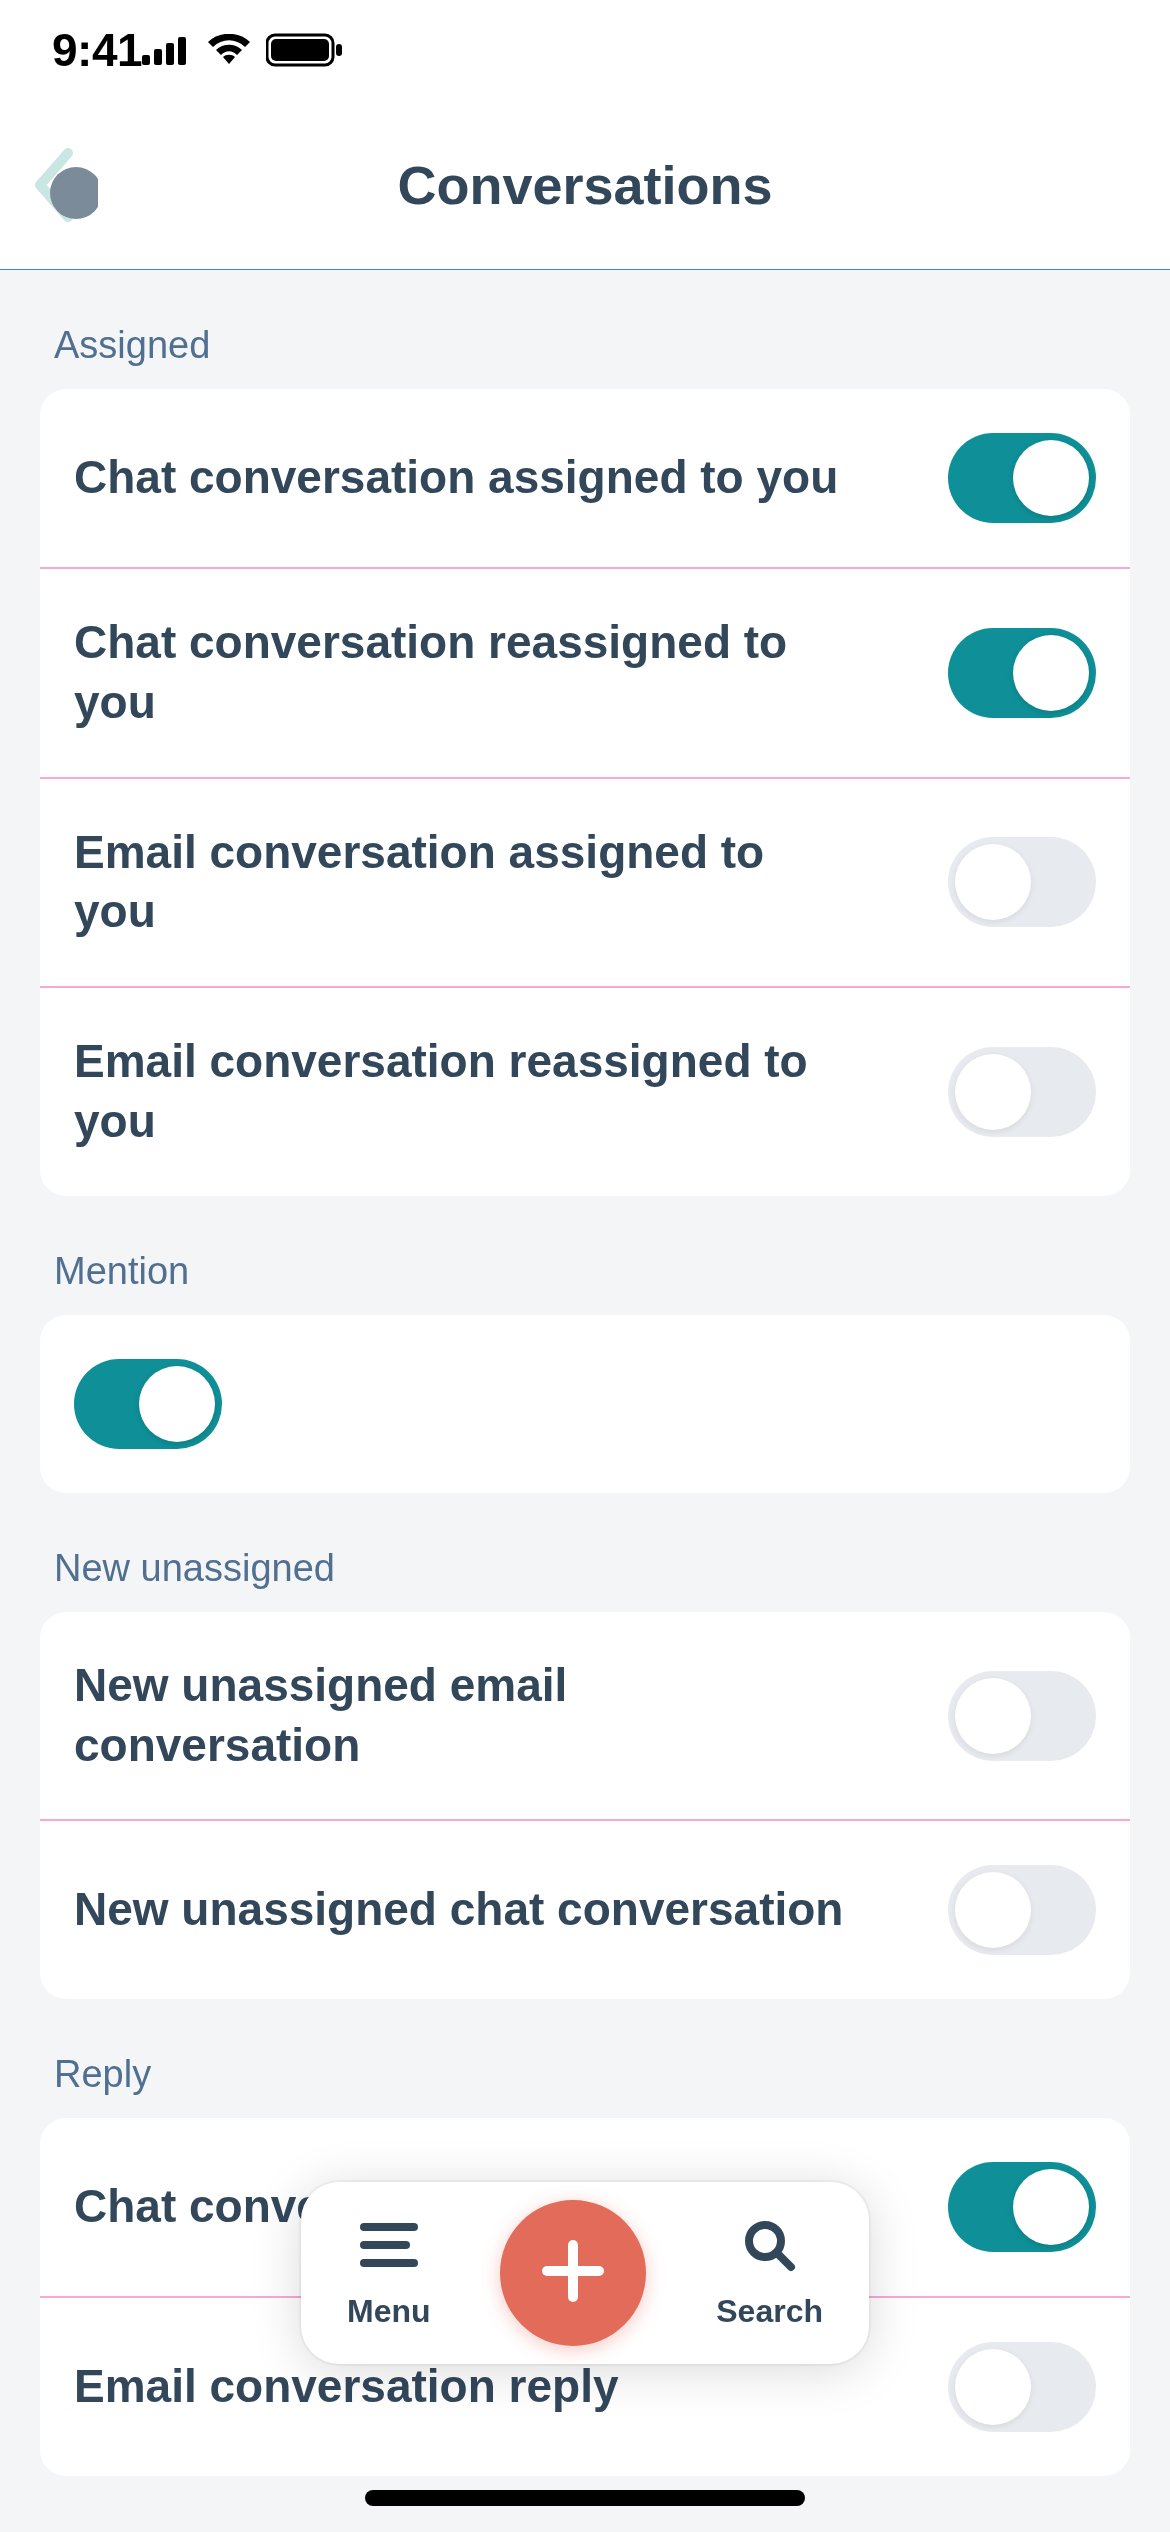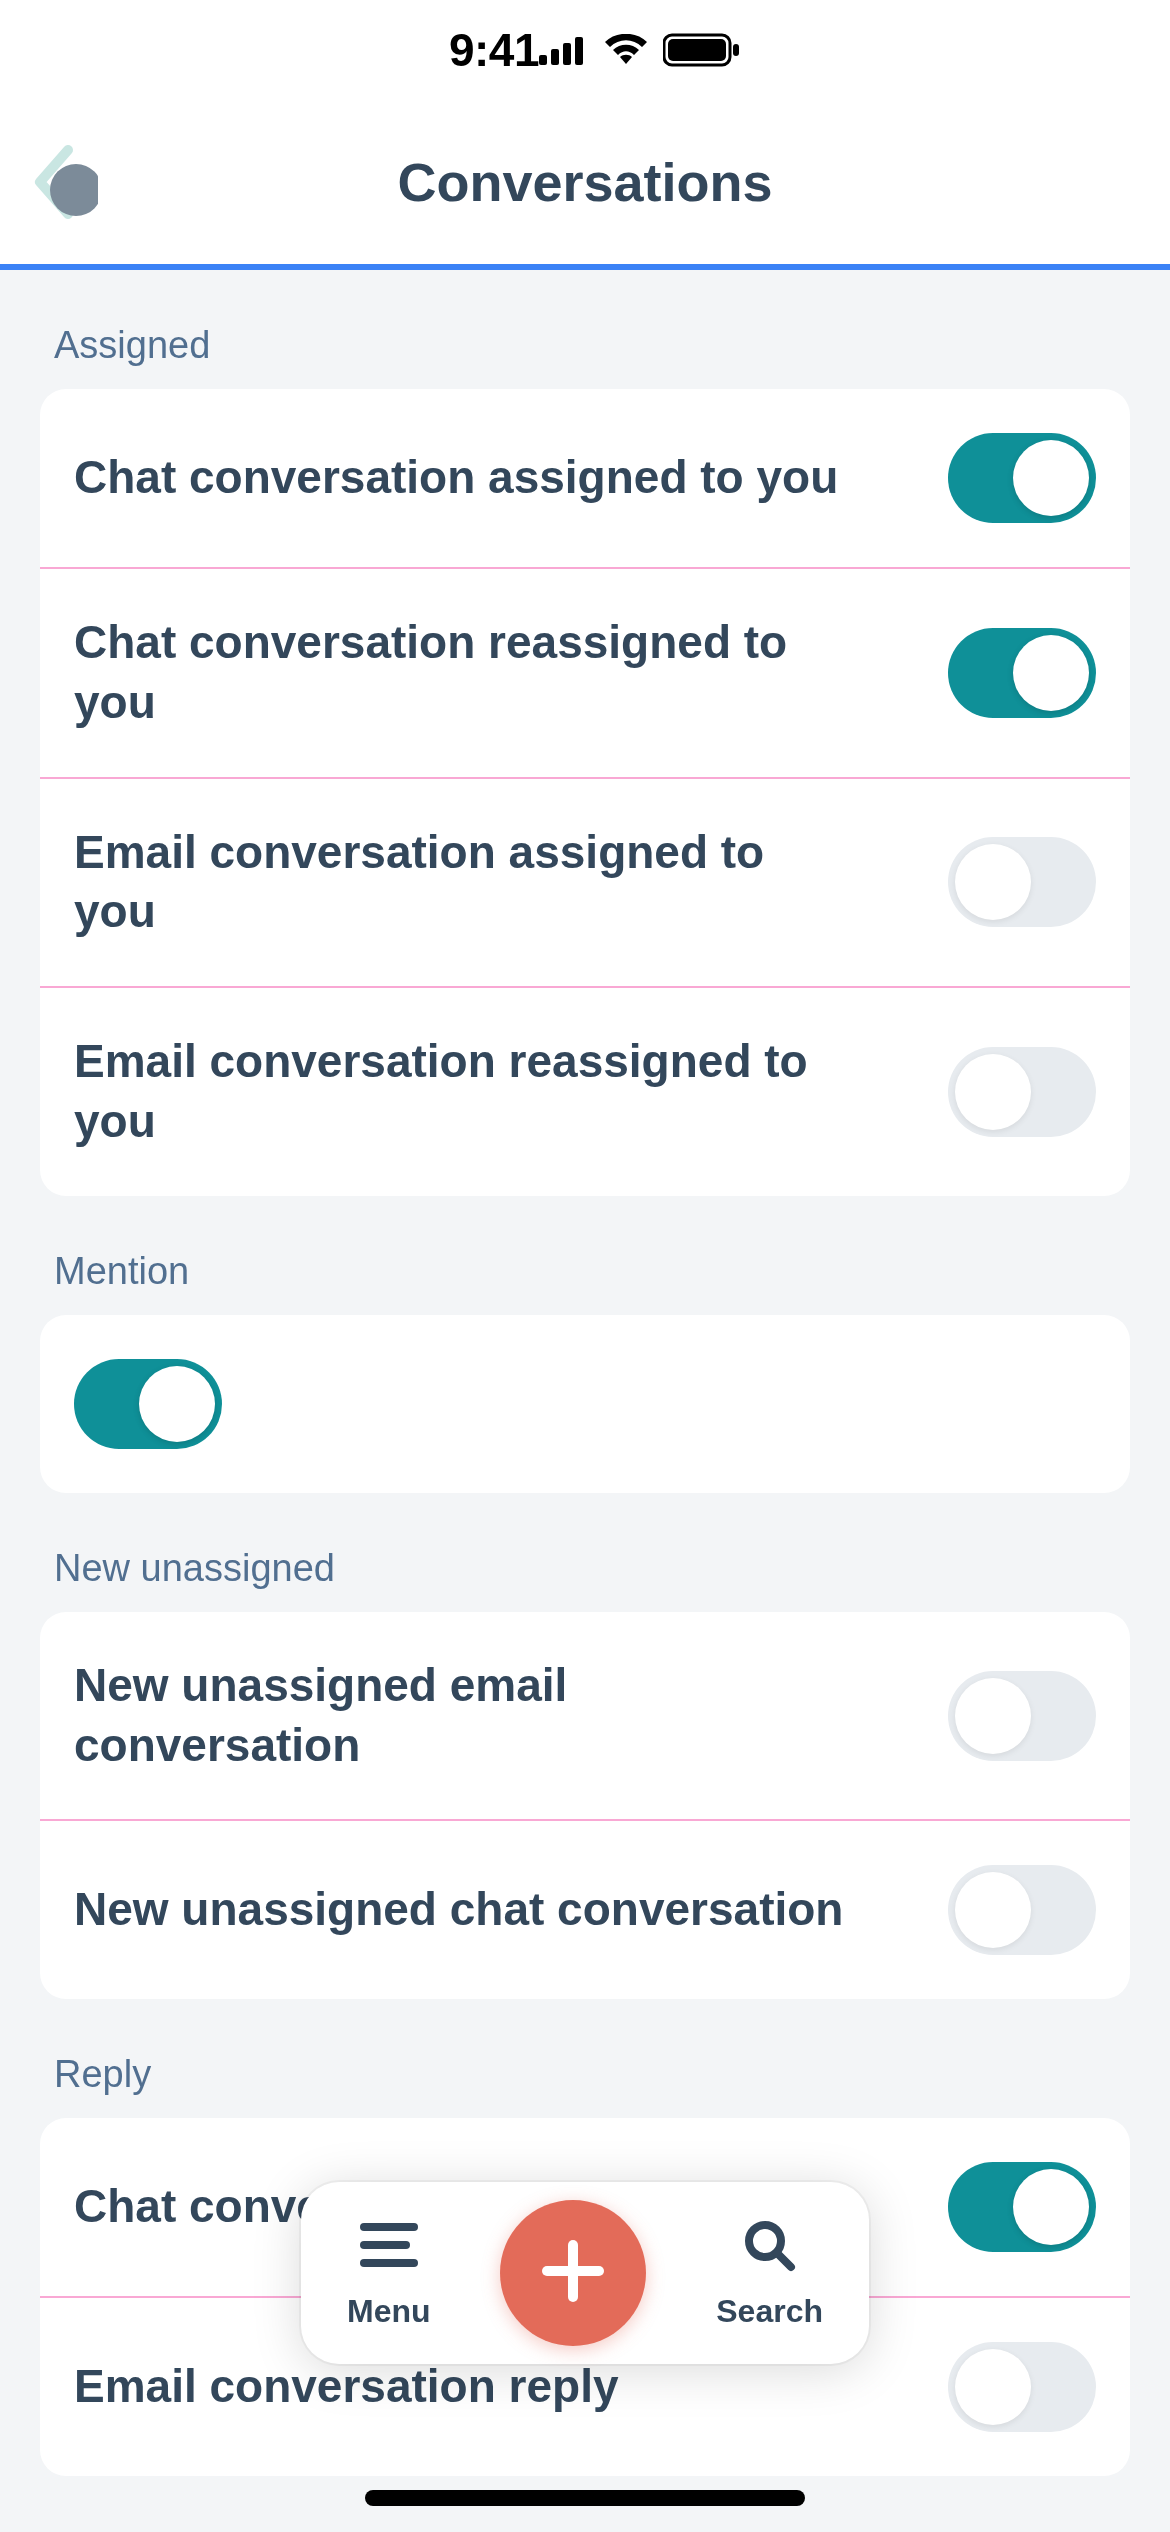--- a/index.html
+++ b/index.html
@@ -10,22 +10,22 @@
     color: #33475b;
     position: relative;
     overflow: hidden;
   }
 
   
   .status-bar {
     height: 100px;
     display: flex;
     align-items: center;
-    justify-content: center;
-    padding: 0 60px 0 80px;
+    justify-content: flex-start;
+    padding: 0 60px 0 52px;
     background: #ffffff;
   }
   .status-time {
     font-size: 46px;
     font-weight: 700;
     color: #000;
     letter-spacing: -0.5px;
   }
   .status-icons {
     display: flex;
@@ -35,21 +35,21 @@
   .status-icons svg { display: block; }
 
   
   .nav-header {
     height: 170px;
     background: #ffffff;
     display: flex;
     align-items: center;
     justify-content: center;
     position: relative;
-    border-bottom: 6px solid #3b82f6;
+    border-bottom: 1px solid #3b82f6;
   }
   .nav-back {
     position: absolute;
     left: 28px;
     top: 50%;
     transform: translateY(-50%);
     display: flex;
     align-items: center;
   }
   .nav-title {

